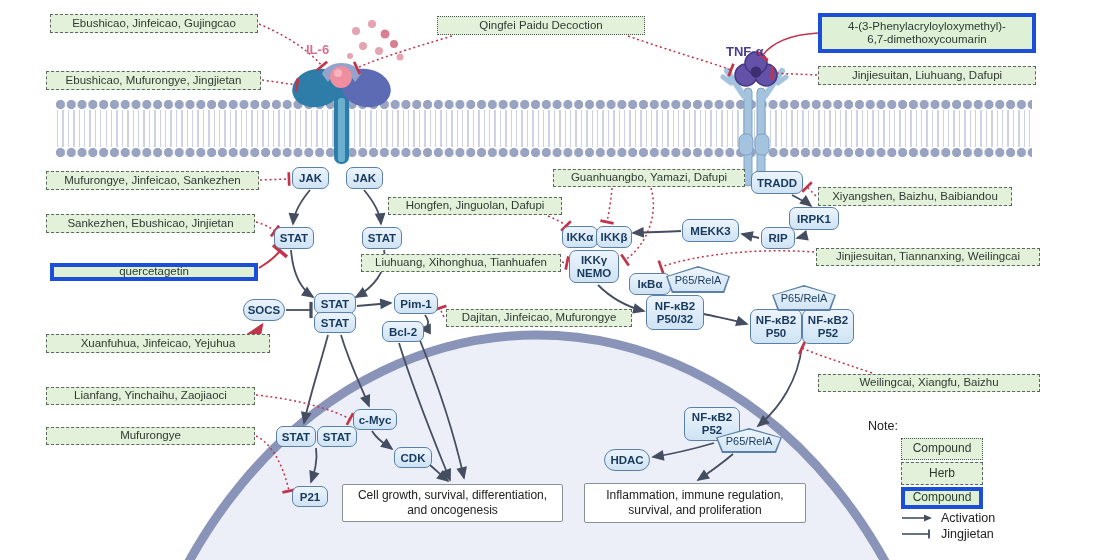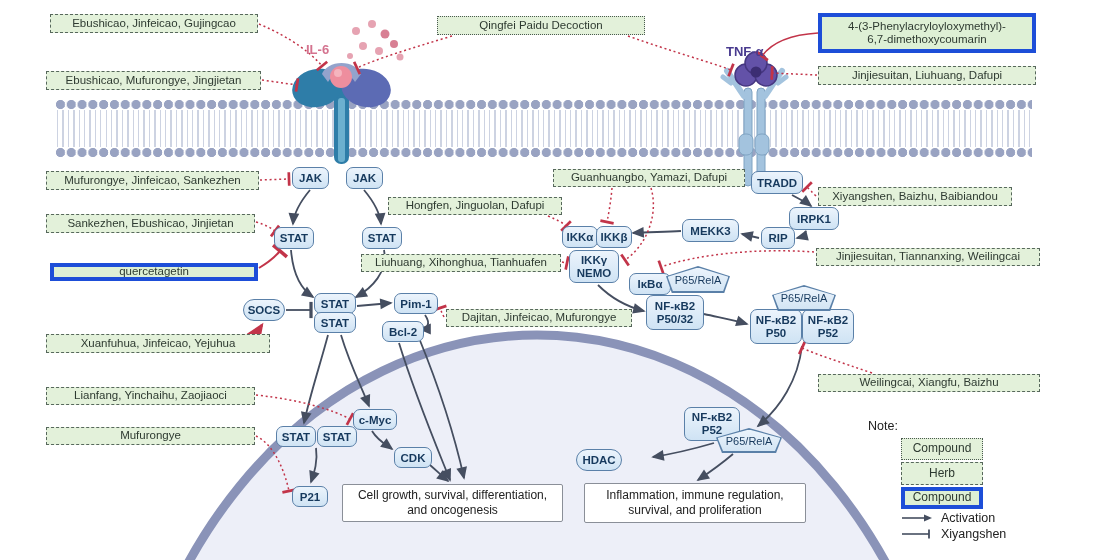--- a/index.html
+++ b/index.html
@@ -233,37 +233,37 @@
     <span>P52</span>
   </div>
   <div class="node node2" style="left:684px;top:407px;width:56px;height:34px">
     <span>NF-κB2</span>
     <span>P52</span>
   </div>
   <div class="shield" style="left:716px;top:428px;width:66px;height:25px">
     <div class="out"></div>
     <div class="in">P65/RelA</div>
   </div>
-  <div class="node" style="left:576px;top:449px;width:46px;height:22px;border-radius:11px">HDAC</div>
+  <div class="node" style="left:604px;top:449px;width:46px;height:22px;border-radius:11px">HDAC</div>
 
   <div class="outcome" style="left:342px;top:484px;width:221px;height:38px">Cell growth, survival, differentiation, and oncogenesis</div>
   <div class="outcome" style="left:584px;top:483px;width:222px;height:40px">Inflammation, immune regulation, survival, and proliferation</div>
 
   <div class="legend-note" style="left:868px;top:419px">Note:</div>
   <div class="lbl formula" style="left:901px;top:438px;width:82px;height:22px;font-size:12px">Compound</div>
   <div class="lbl herb" style="left:901px;top:462px;width:82px;height:23px;font-size:12px">Herb</div>
   <div class="lbl compound" style="left:901px;top:487px;width:82px;height:22px;font-size:12px">Compound</div>
   <div class="legend-row" style="left:901px;top:511px">
     <svg width="34" height="12">
       <line x1="1" y1="6" x2="23" y2="6" stroke="#454e60" stroke-width="1.6"></line>
       <polygon points="23,2.5 31,6 23,9.5" fill="#454e60"></polygon>
     </svg>
     <span>Activation</span>
   </div>
   <div class="legend-row" style="left:901px;top:527px">
     <svg width="34" height="12">
       <line x1="1" y1="6" x2="28" y2="6" stroke="#454e60" stroke-width="1.6"></line>
       <line x1="28" y1="1.5" x2="28" y2="10.5" stroke="#454e60" stroke-width="1.8"></line>
     </svg>
-    <span>Xiyangshen</span>
+    <span>Jingjietan</span>
   </div>
 
 </div>
 
 </body></html>

